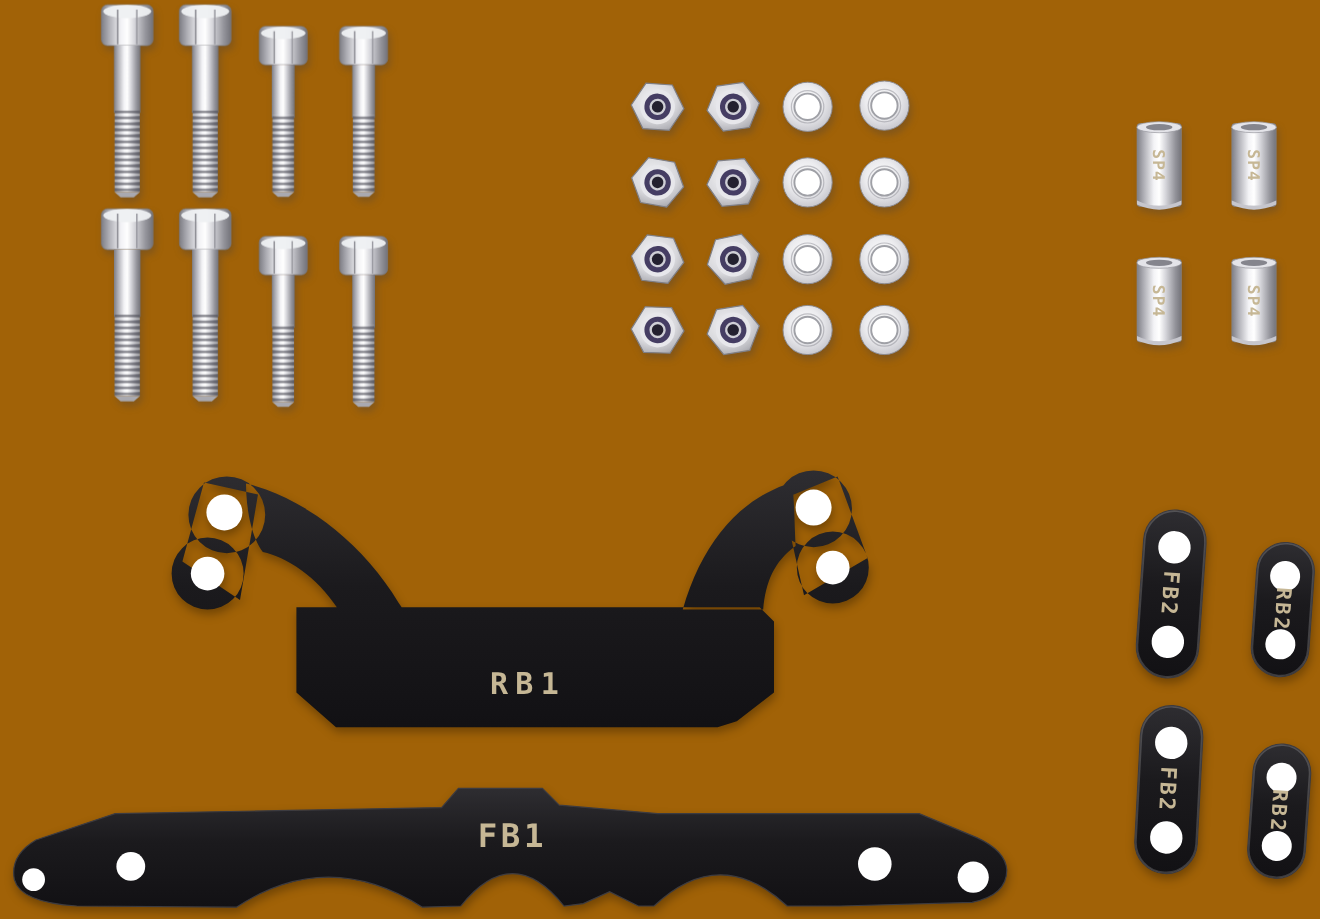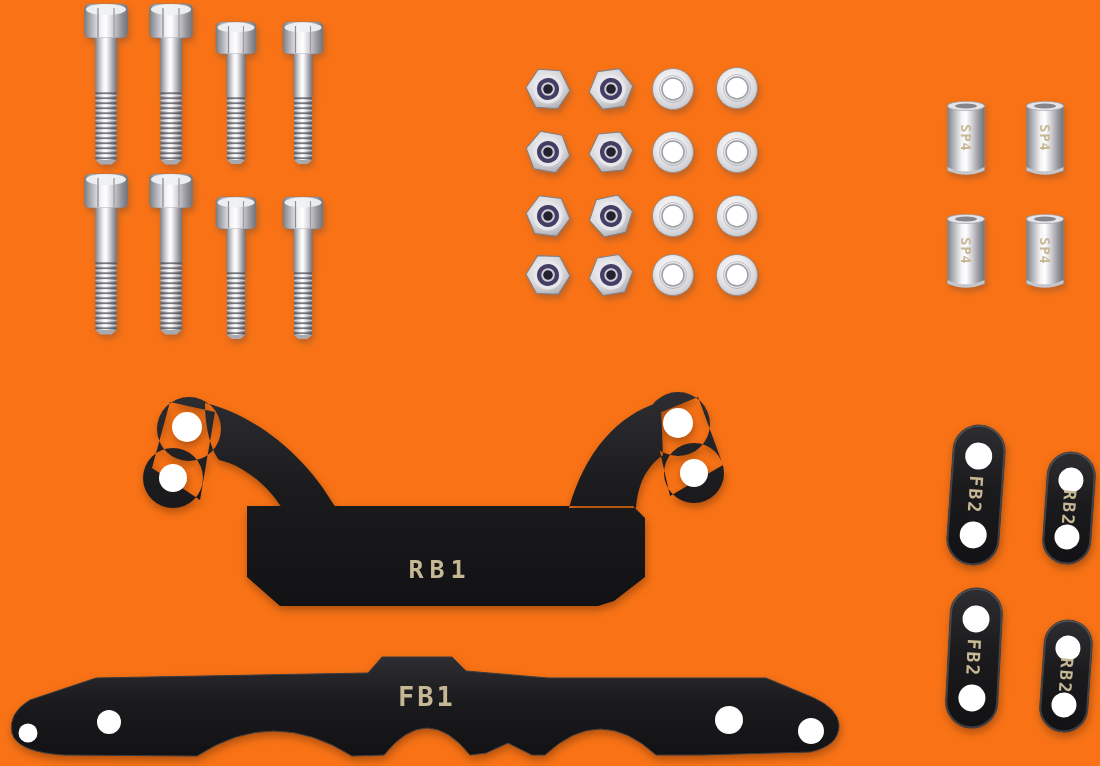--- a/index.html
+++ b/index.html
@@ -1,16 +1,16 @@
 <!DOCTYPE html>
 <html><head>
 <meta charset="utf-8">
 <style>
   html,body { margin:0; padding:0; background:#ffffff; }
-  .stage { position:relative; width:1100px; height:766px; background:#f97316; overflow:hidden; }
+  .stage { position:relative; width:1100px; height:766px; background:#a16207; overflow:hidden; }
   svg { display:block; }
   .engrave {
     font-family:"DejaVu Sans Mono","Liberation Mono",monospace;
     font-weight:600;
   }
   .shadow-metal { filter: drop-shadow(2px 4px 3px rgba(60,60,70,.30)); }
   .shadow-black { filter: drop-shadow(1px 4px 4px rgba(0,0,0,.30)); }
 </style>
 </head>
 <body>

